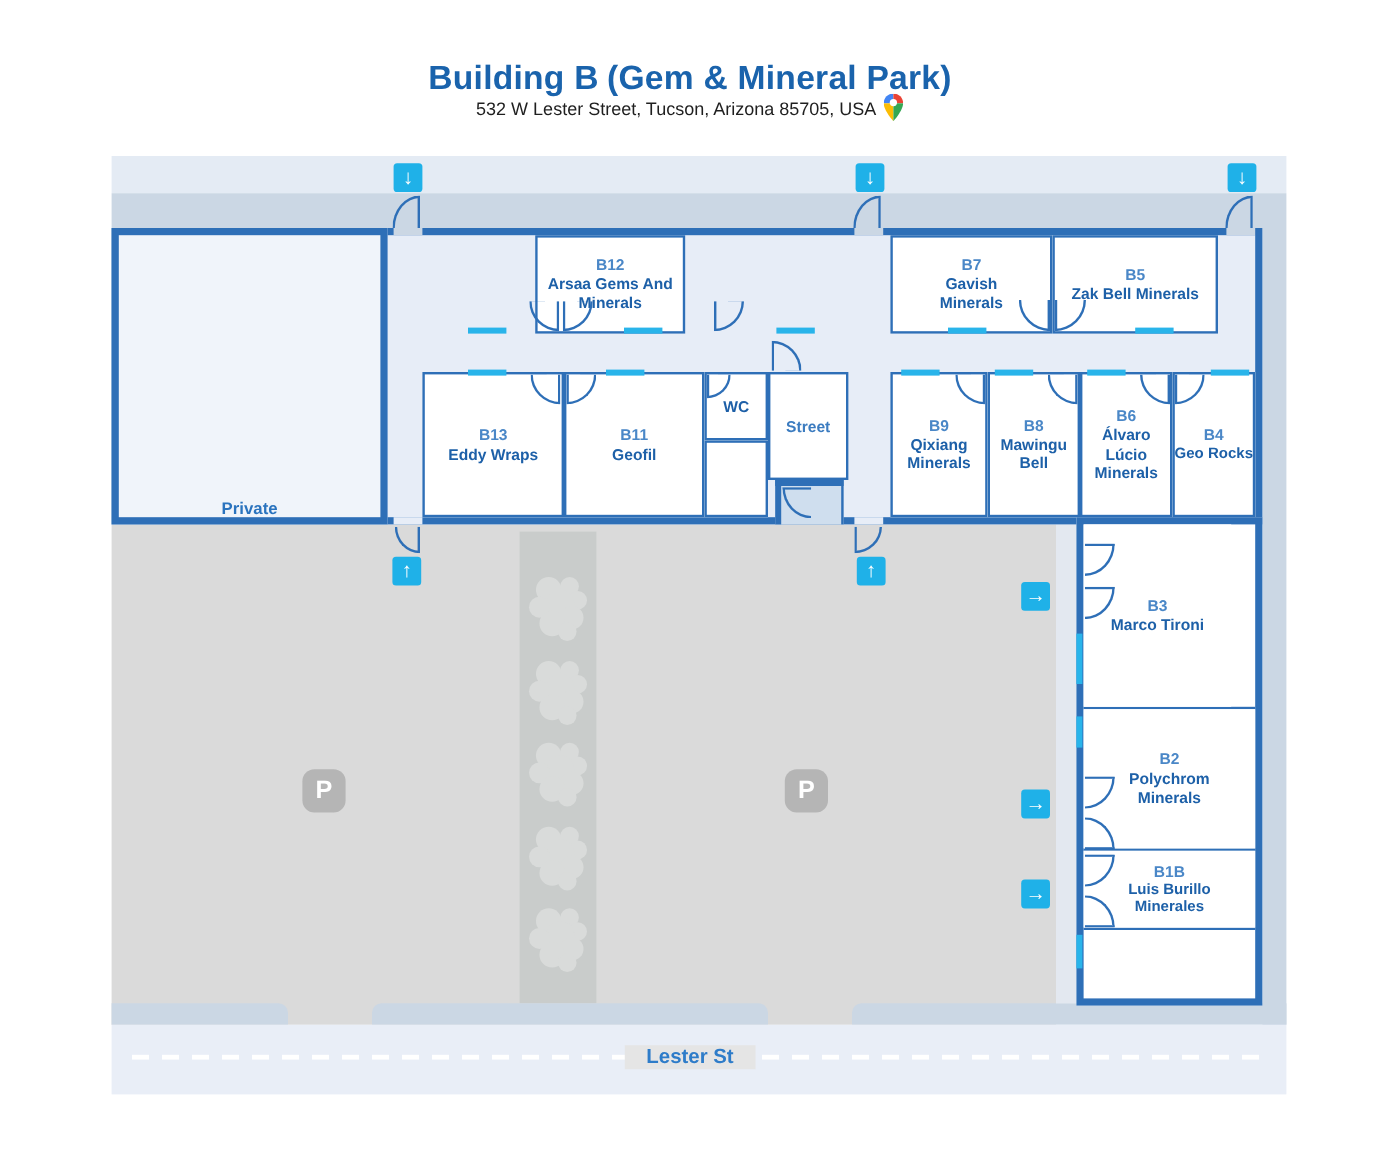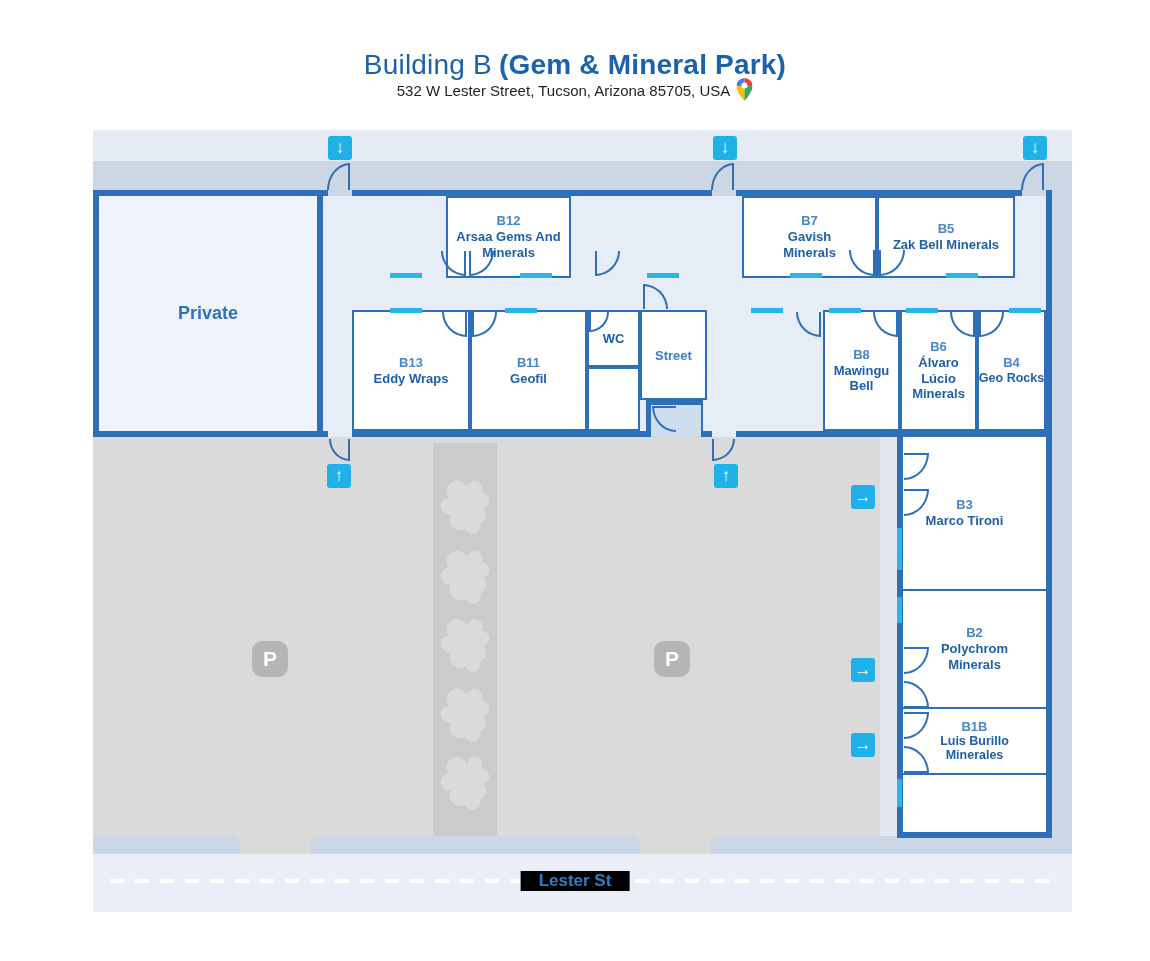--- a/index.html
+++ b/index.html
@@ -2,21 +2,21 @@
 <html><head>
 <meta charset="utf-8">
 <style>
   html,body{margin:0;padding:0;background:#fff;}
   body{font-family:"Liberation Sans",sans-serif;}
   #page{position:relative;width:1150px;height:961px;background:#fff;overflow:hidden;}
 
   
   #title{position:absolute;top:30px;left:0;width:100%;text-align:center;
          font-size:28px;color:#1a63ac;letter-spacing:.2px;}
-  #title .t1{font-weight:400;margin-top:28px;}
+  #title .t1{font-weight:700;margin-top:28px;}
   #title .t2{font-weight:700;margin-left:7px;}
   #addr{position:absolute;top:78px;left:0;width:100%;text-align:center;
         font-size:15px;color:#1f1f1f;font-weight:500;}
   #addr svg{vertical-align:-5px;margin-left:6px;}
 
   
   .abs{position:absolute;box-sizing:border-box;}
   .band-light{background:#e4ebf4;}
   .band-walk{background:#cbd7e4;}
   .parking{background:#dadada;}
@@ -52,26 +52,26 @@
 
   
   .p-icon{position:absolute;width:36px;height:36px;background:#b5b5b5;border-radius:10px;
           color:#fff;font-weight:800;font-size:21px;line-height:36px;text-align:center;}
 
   
   #street-band{background:#e9eef7;}
   #dash{position:absolute;left:110px;top:879px;width:945px;height:4px;
         background:repeating-linear-gradient(90deg,#fff 0 14px,transparent 14px 25px);}
   #street-label{position:absolute;top:871px;left:50%;transform:translateX(-50%);
-        background:#000000;padding:0 18px;font-size:17px;font-weight:800;color:#2e7cc9;}
+        background:#e5e5e5;padding:0 18px;font-size:17px;font-weight:800;color:#2e7cc9;}
 
   .divider{position:absolute;height:2px;background:#2e6fb7;}
   .private-room{position:absolute;box-sizing:border-box;border:6px solid #2e6fb7;background:#f0f4fa;
-        display:flex;align-items:center;justify-content:center;
-        font-size:18px;font-weight:700;color:#2a73be;}
+        display:flex;align-items:flex-end;justify-content:center;
+        font-size:14px;font-weight:700;color:#2a73be;}
   .wc-room{background:#b9cfe7;}
   .small-room{position:absolute;box-sizing:border-box;border:2px solid #2e6fb7;background:#fff;
         display:flex;align-items:center;justify-content:center;}
   .wc-room span{font-size:13px;font-weight:700;color:#1d5fa7;}
   .office span{font-size:13px;font-weight:600;color:#3c7cc0;}
   .vestibule{position:absolute;box-sizing:border-box;background:#cfdeee;
         border-left:5px solid #2e6fb7;border-top:5px solid #2e6fb7;border-right:2px solid #2e6fb7;}
   .bush{position:absolute;width:58px;height:62px;}
 </style>
 </head>
@@ -181,20 +181,24 @@
 
   <div class="small-room wc-room" style="left:587px;top:310px;width:53px;height:57px;">
     <span>WC</span>
   </div>
   <div class="small-room" style="left:587px;top:367px;width:53px;height:64px;"></div>
   <div class="small-room office" style="left:640px;top:310px;width:67px;height:90px;">
     <span>Street</span>
   </div>
   <div class="vestibule" style="left:646px;top:400px;width:57px;height:37px;"></div>
 
+  <div class="room mw70" style="left:742px;top:310px;width:81px;height:121px;">
+    <div class="unit">B9</div>
+    <div class="rname">Qixiang Minerals</div>
+  </div>
   <div class="room mw70" style="left:823px;top:310px;width:77px;height:121px;">
     <div class="unit">B8</div>
     <div class="rname">Mawingu Bell</div>
   </div>
   <div class="room" style="left:900px;top:310px;width:77px;height:121px;">
     <div class="unit">B6</div>
     <div class="rname">Álvaro Lúcio Minerals</div>
   </div>
   <div class="room nw tight" style="left:977px;top:310px;width:69px;height:121px;">
     <div class="unit">B4</div>

